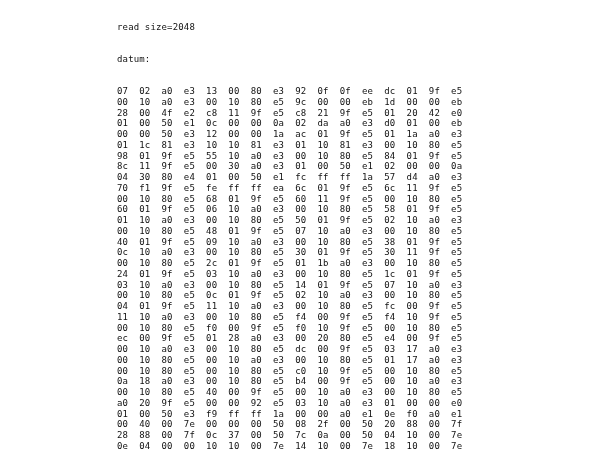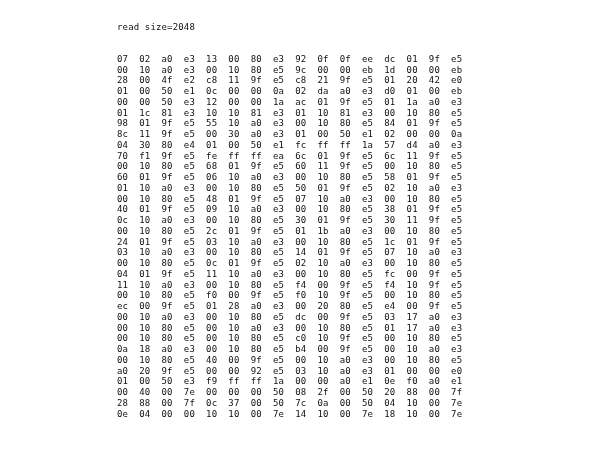--- a/index.html
+++ b/index.html
@@ -24,14 +24,15 @@
   }
   .line {
     height: 10.75px;
   }
 </style>
 </head>
 <body style="background: rgb(255, 255, 255);">
 
 <div class="terminal-screen" style="color: rgb(17, 17, 17);">
   <div class="line">read size=2048</div>
+  <div class="line">datum:</div>
   <div id="hex-dump"><div class="line">07  02  a0  e3  13  00  80  e3  92  0f  0f  ee  dc  01  9f  e5</div><div class="line">00  10  a0  e3  00  10  80  e5  9c  00  00  eb  1d  00  00  eb</div><div class="line">28  00  4f  e2  c8  11  9f  e5  c8  21  9f  e5  01  20  42  e0</div><div class="line">01  00  50  e1  0c  00  00  0a  02  da  a0  e3  d0  01  00  eb</div><div class="line">00  00  50  e3  12  00  00  1a  ac  01  9f  e5  01  1a  a0  e3</div><div class="line">01  1c  81  e3  10  10  81  e3  01  10  81  e3  00  10  80  e5</div><div class="line">98  01  9f  e5  55  10  a0  e3  00  10  80  e5  84  01  9f  e5</div><div class="line">8c  11  9f  e5  00  30  a0  e3  01  00  50  e1  02  00  00  0a</div><div class="line">04  30  80  e4  01  00  50  e1  fc  ff  ff  1a  57  d4  a0  e3</div><div class="line">70  f1  9f  e5  fe  ff  ff  ea  6c  01  9f  e5  6c  11  9f  e5</div><div class="line">00  10  80  e5  68  01  9f  e5  60  11  9f  e5  00  10  80  e5</div><div class="line">60  01  9f  e5  06  10  a0  e3  00  10  80  e5  58  01  9f  e5</div><div class="line">01  10  a0  e3  00  10  80  e5  50  01  9f  e5  02  10  a0  e3</div><div class="line">00  10  80  e5  48  01  9f  e5  07  10  a0  e3  00  10  80  e5</div><div class="line">40  01  9f  e5  09  10  a0  e3  00  10  80  e5  38  01  9f  e5</div><div class="line">0c  10  a0  e3  00  10  80  e5  30  01  9f  e5  30  11  9f  e5</div><div class="line">00  10  80  e5  2c  01  9f  e5  01  1b  a0  e3  00  10  80  e5</div><div class="line">24  01  9f  e5  03  10  a0  e3  00  10  80  e5  1c  01  9f  e5</div><div class="line">03  10  a0  e3  00  10  80  e5  14  01  9f  e5  07  10  a0  e3</div><div class="line">00  10  80  e5  0c  01  9f  e5  02  10  a0  e3  00  10  80  e5</div><div class="line">04  01  9f  e5  11  10  a0  e3  00  10  80  e5  fc  00  9f  e5</div><div class="line">11  10  a0  e3  00  10  80  e5  f4  00  9f  e5  f4  10  9f  e5</div><div class="line">00  10  80  e5  f0  00  9f  e5  f0  10  9f  e5  00  10  80  e5</div><div class="line">ec  00  9f  e5  01  28  a0  e3  00  20  80  e5  e4  00  9f  e5</div><div class="line">00  10  a0  e3  00  10  80  e5  dc  00  9f  e5  03  17  a0  e3</div><div class="line">00  10  80  e5  00  10  a0  e3  00  10  80  e5  01  17  a0  e3</div><div class="line">00  10  80  e5  00  10  80  e5  c0  10  9f  e5  00  10  80  e5</div><div class="line">0a  18  a0  e3  00  10  80  e5  b4  00  9f  e5  00  10  a0  e3</div><div class="line">00  10  80  e5  40  00  9f  e5  00  10  a0  e3  00  10  80  e5</div><div class="line">a0  20  9f  e5  00  00  92  e5  03  10  a0  e3  01  00  00  e0</div><div class="line">01  00  50  e3  f9  ff  ff  1a  00  00  a0  e1  0e  f0  a0  e1</div><div class="line">00  40  00  7e  00  00  00  50  08  2f  00  50  20  88  00  7f</div><div class="line">28  88  00  7f  0c  37  00  50  7c  0a  00  50  04  10  00  7e</div><div class="line">0e  04  00  00  10  10  00  7e  14  10  00  7e  18  10  00  7e</div></div>
 </div>
 
 </body></html>

